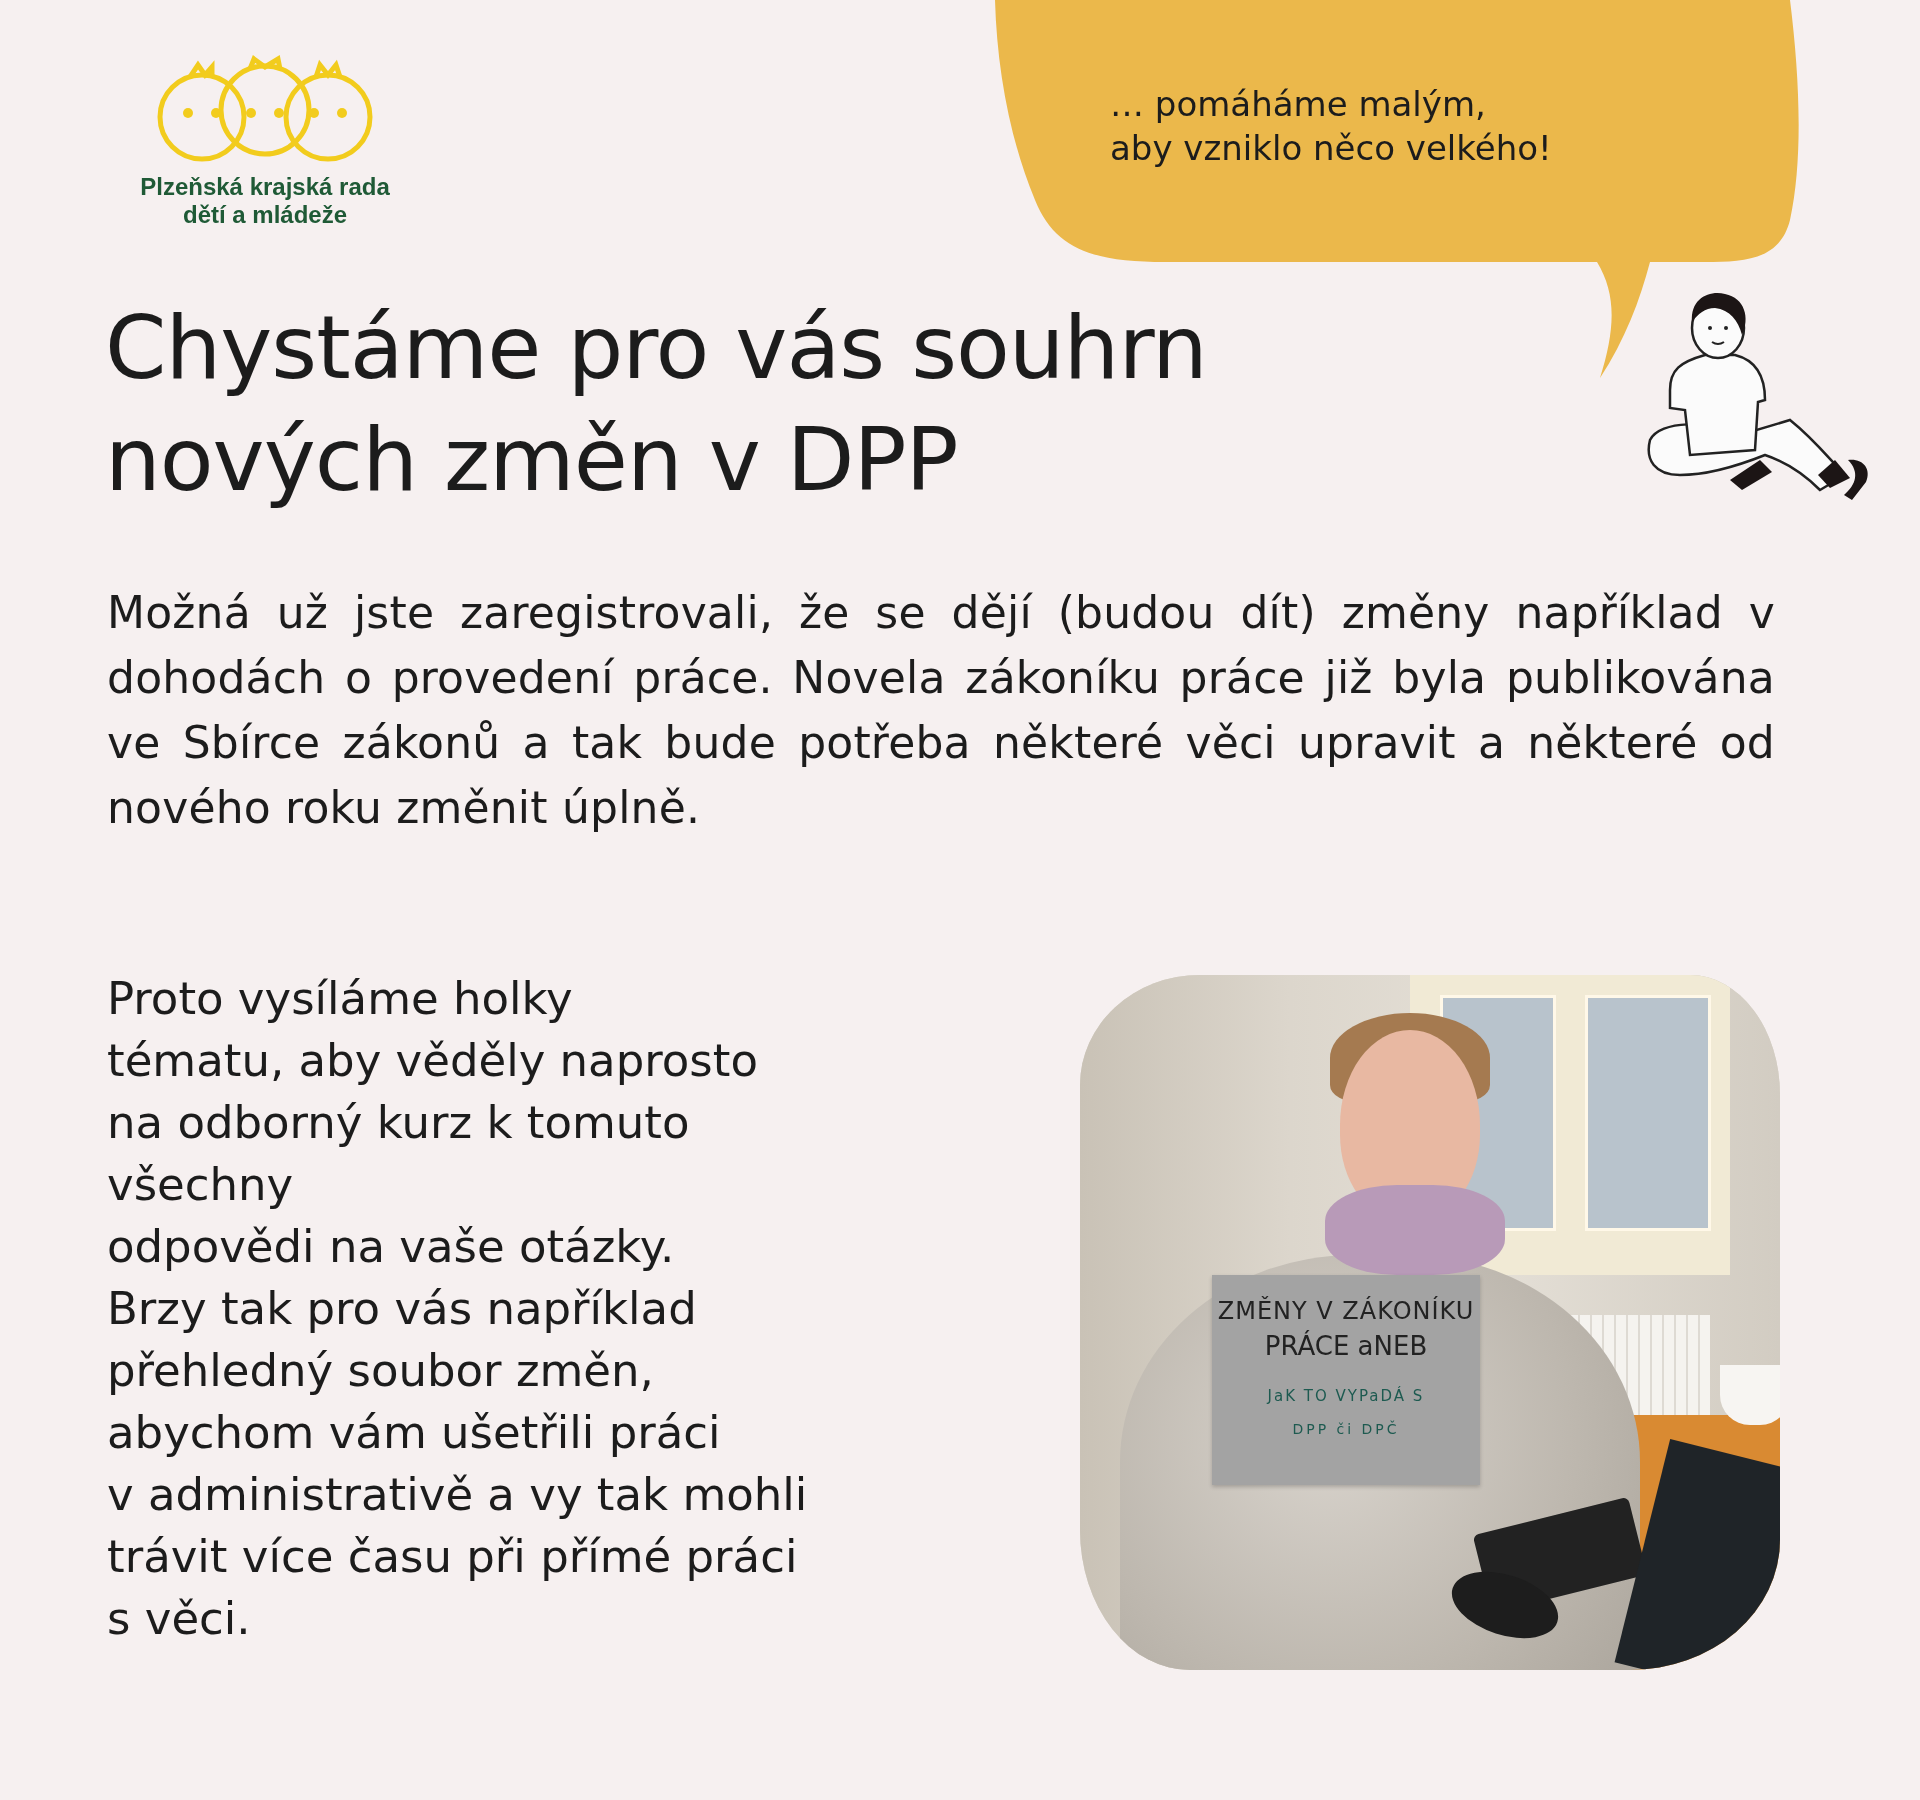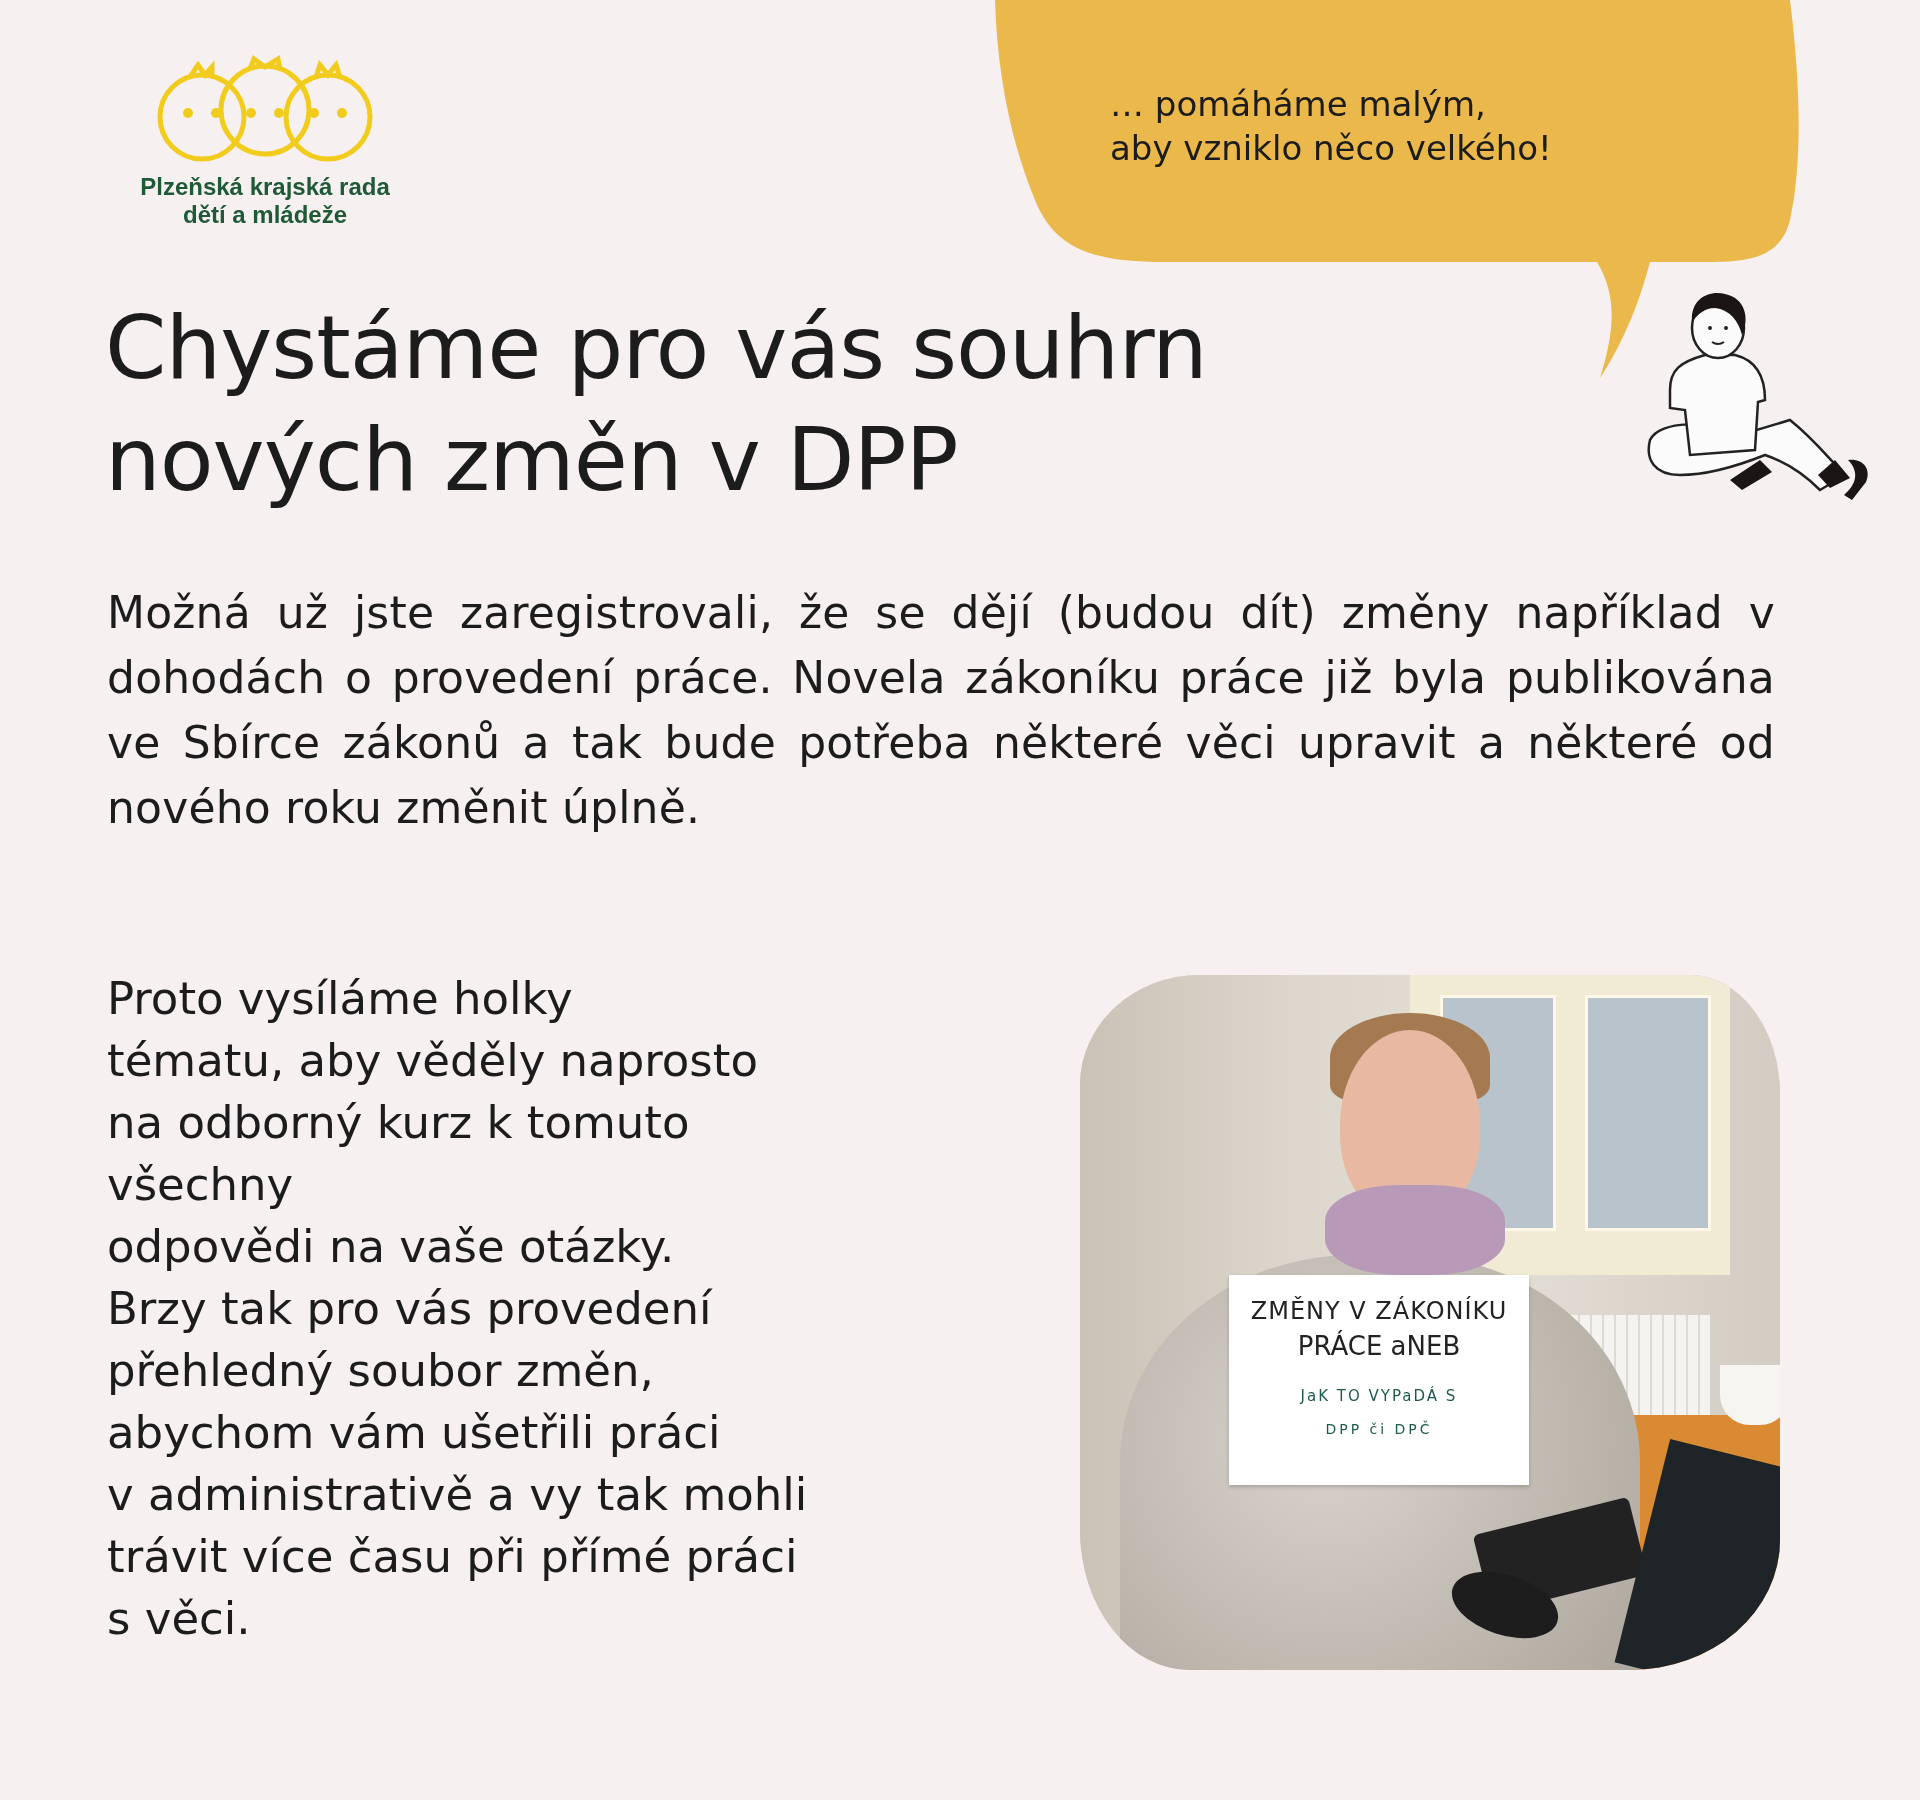--- a/index.html
+++ b/index.html
@@ -71,22 +71,22 @@
     background: #d98a32; transform: skewX(-10deg); }
   #photo .person-body { position: absolute; left: 40px; top: 280px; width: 520px; height: 460px;
     background: radial-gradient(circle at 40% 40%, #d8d3cc 0%, #bdb7ae 60%, #a9a39a 100%);
     border-radius: 45% 45% 10% 10%; }
   #photo .head { position: absolute; left: 260px; top: 55px; width: 140px; height: 190px;
     background: #e8b8a2; border-radius: 50% 50% 45% 45%; }
   #photo .hair { position: absolute; left: 250px; top: 38px; width: 160px; height: 90px;
     background: #a57a50; border-radius: 50% 50% 20% 20%; }
   #photo .scarf { position: absolute; left: 245px; top: 210px; width: 180px; height: 90px;
     background: #b89ab8; border-radius: 40%; }
-  #photo .sign { position: absolute; left: 149px; top: 300px; width: 300px; height: 210px;
-    background: #ffffff; box-shadow: 0 2px 4px rgba(0,0,0,.2); text-align: center;
+  #photo .sign { position: absolute; left: 132px; top: 300px; width: 268px; height: 210px;
+    background: #a3a3a3; box-shadow: 0 2px 4px rgba(0,0,0,.2); text-align: center;
     font-family: "DejaVu Sans", sans-serif; }
   #photo .sign .l1 { margin-top: 22px; font-size: 24px; color: #222; letter-spacing: 1px; }
   #photo .sign .l2 { font-size: 26px; color: #222; margin-top: 6px; }
   #photo .sign .l3 { font-size: 15px; color: #1d5a50; margin-top: 26px; letter-spacing: 2px; }
   #photo .sign .l4 { font-size: 14px; color: #1d5a50; margin-top: 16px; letter-spacing: 3px; }
   #photo .calc { position: absolute; left: 400px; top: 540px; width: 160px; height: 80px;
     background: #222; transform: rotate(-14deg); border-radius: 6px; }
   #photo .mouse { position: absolute; left: 370px; top: 600px; width: 110px; height: 60px;
     background: #1d1d1d; border-radius: 50%; transform: rotate(18deg); }
   #photo .keyboard { position: absolute; left: 560px; top: 480px; width: 160px; height: 230px;
@@ -156,21 +156,21 @@
 </svg>
 
 <p id="intro" class="abs">Možná už jste zaregistrovali, že se dějí (budou dít) změny například v dohodách o provedení práce. Novela zákoníku práce již byla publikována ve Sbírce zákonů a tak bude potřeba některé věci upravit a některé od nového roku změnit úplně.</p>
 
 <p id="body2" class="abs">
   <span>Proto vysíláme holky</span>
   <span>tématu, aby věděly naprosto</span>
   <span>na odborný kurz k tomuto</span>
   <span>všechny</span>
   <span>odpovědi na vaše otázky.</span>
-  <span>Brzy tak pro vás provedení</span>
+  <span>Brzy tak pro vás například</span>
   <span>přehledný soubor změn,</span>
   <span>abychom vám ušetřili práci</span>
   <span>v administrativě a vy tak mohli</span>
   <span>trávit více času při přímé práci</span>
   <span>s věci.</span>
 </p>
 
 <div id="photo" class="abs">
   <div class="wall"></div>
   <div class="window">

